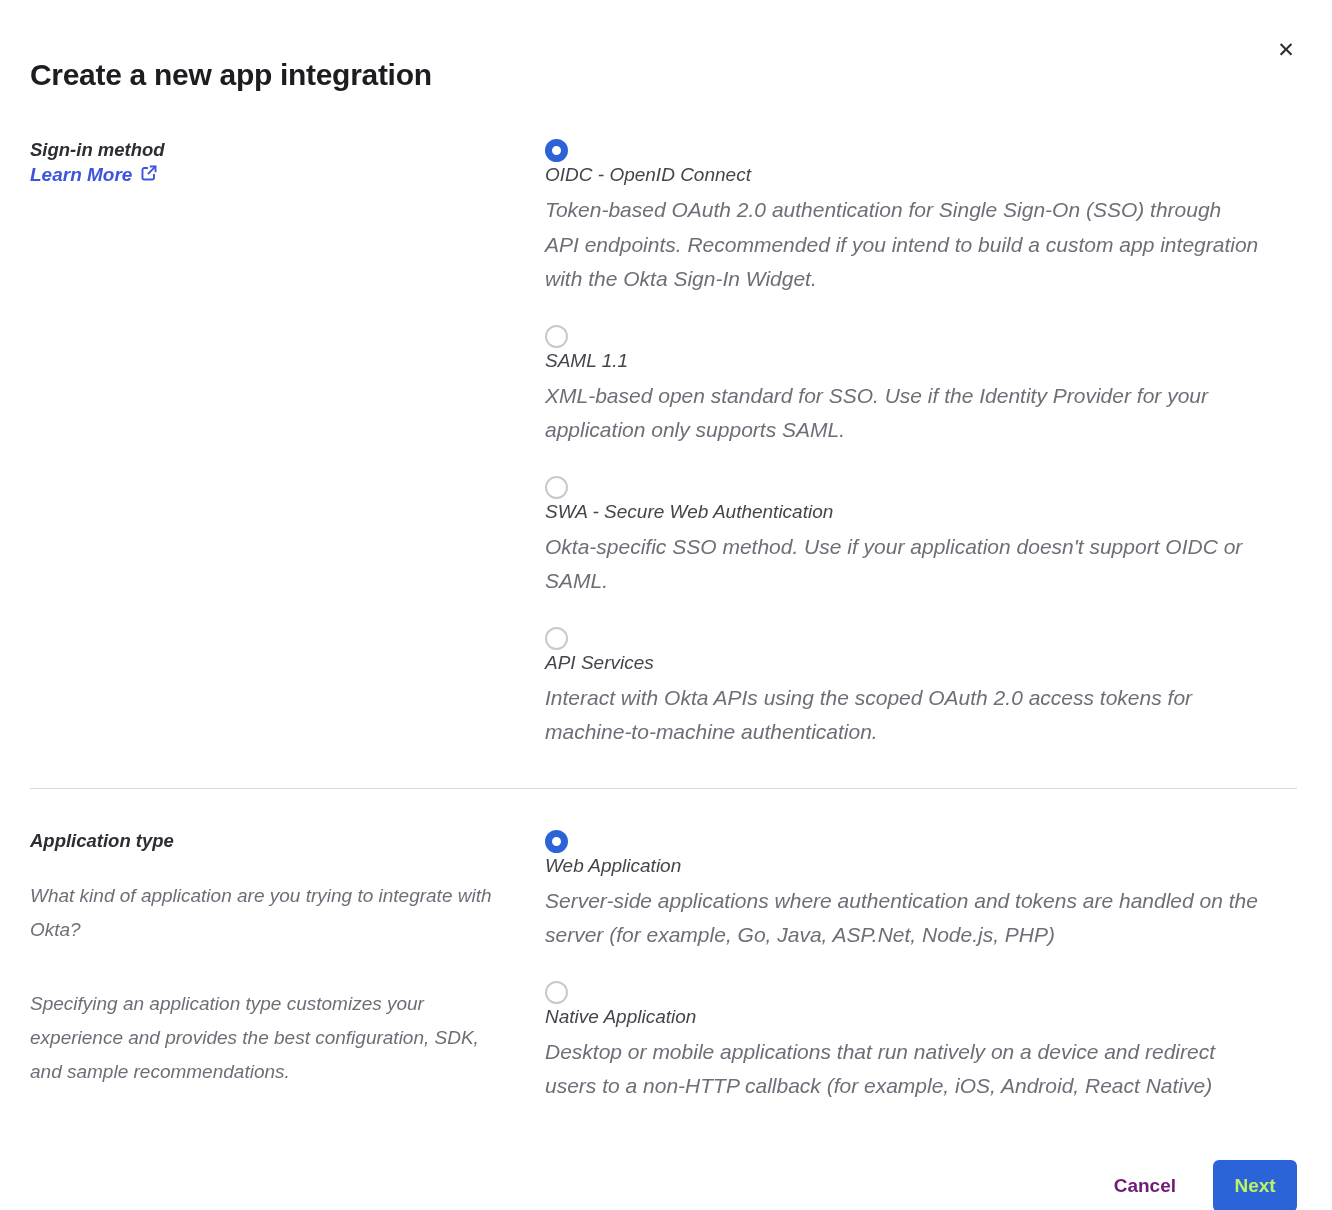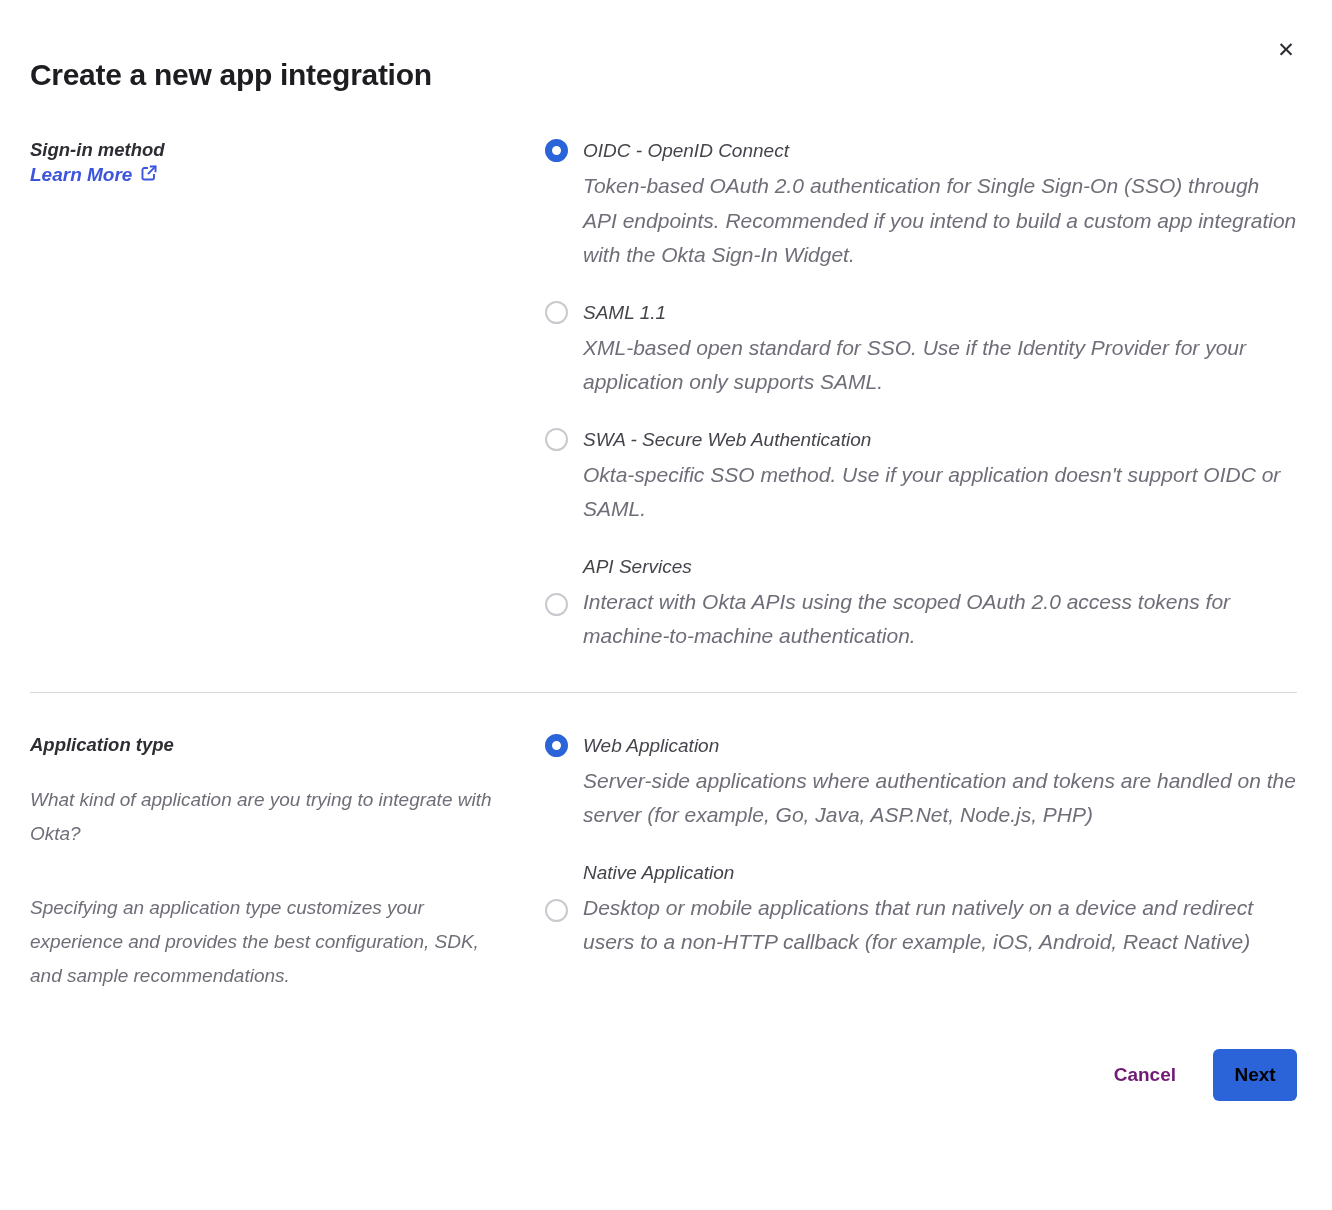--- a/index.html
+++ b/index.html
@@ -78,22 +78,23 @@
     margin: 0;
   }
   .left-para.p1 { margin-top: 26px; }
   .left-para.p2 { margin-top: 40px; }
   .right-col { flex: 1; }
   .option {
     display: flex;
     align-items: flex-start;
     margin-bottom: 27px;
     cursor: pointer;
-  }
-  .option:last-child { margin-bottom: 0; align-items: center; }
+    flex-direction: column;
+  }
+  .option:last-child { margin-bottom: 0; }
   .radio {
     width: 23px;
     height: 23px;
     border-radius: 50%;
     border: 2px solid #c9c9cf;
     background: #ffffff;
     flex: none;
     margin-right: 15px;
     margin-top: 1px;
     cursor: pointer;
@@ -133,21 +134,21 @@
     background: none;
     border: none;
     cursor: pointer;
     padding: 0;
     font-family: "Liberation Sans", sans-serif;
   }
   .next-btn {
     width: 84px;
     height: 52px;
     background: #2b63d9;
-    color: #000000;
+    color: #bef264;
     font-size: 19px;
     font-weight: 700;
     border: none;
     border-radius: 6px;
     cursor: pointer;
     font-family: "Liberation Sans", sans-serif;
   }
   .ext-icon { display: inline-block; margin-top: 2px; }
 </style>
 </head>

